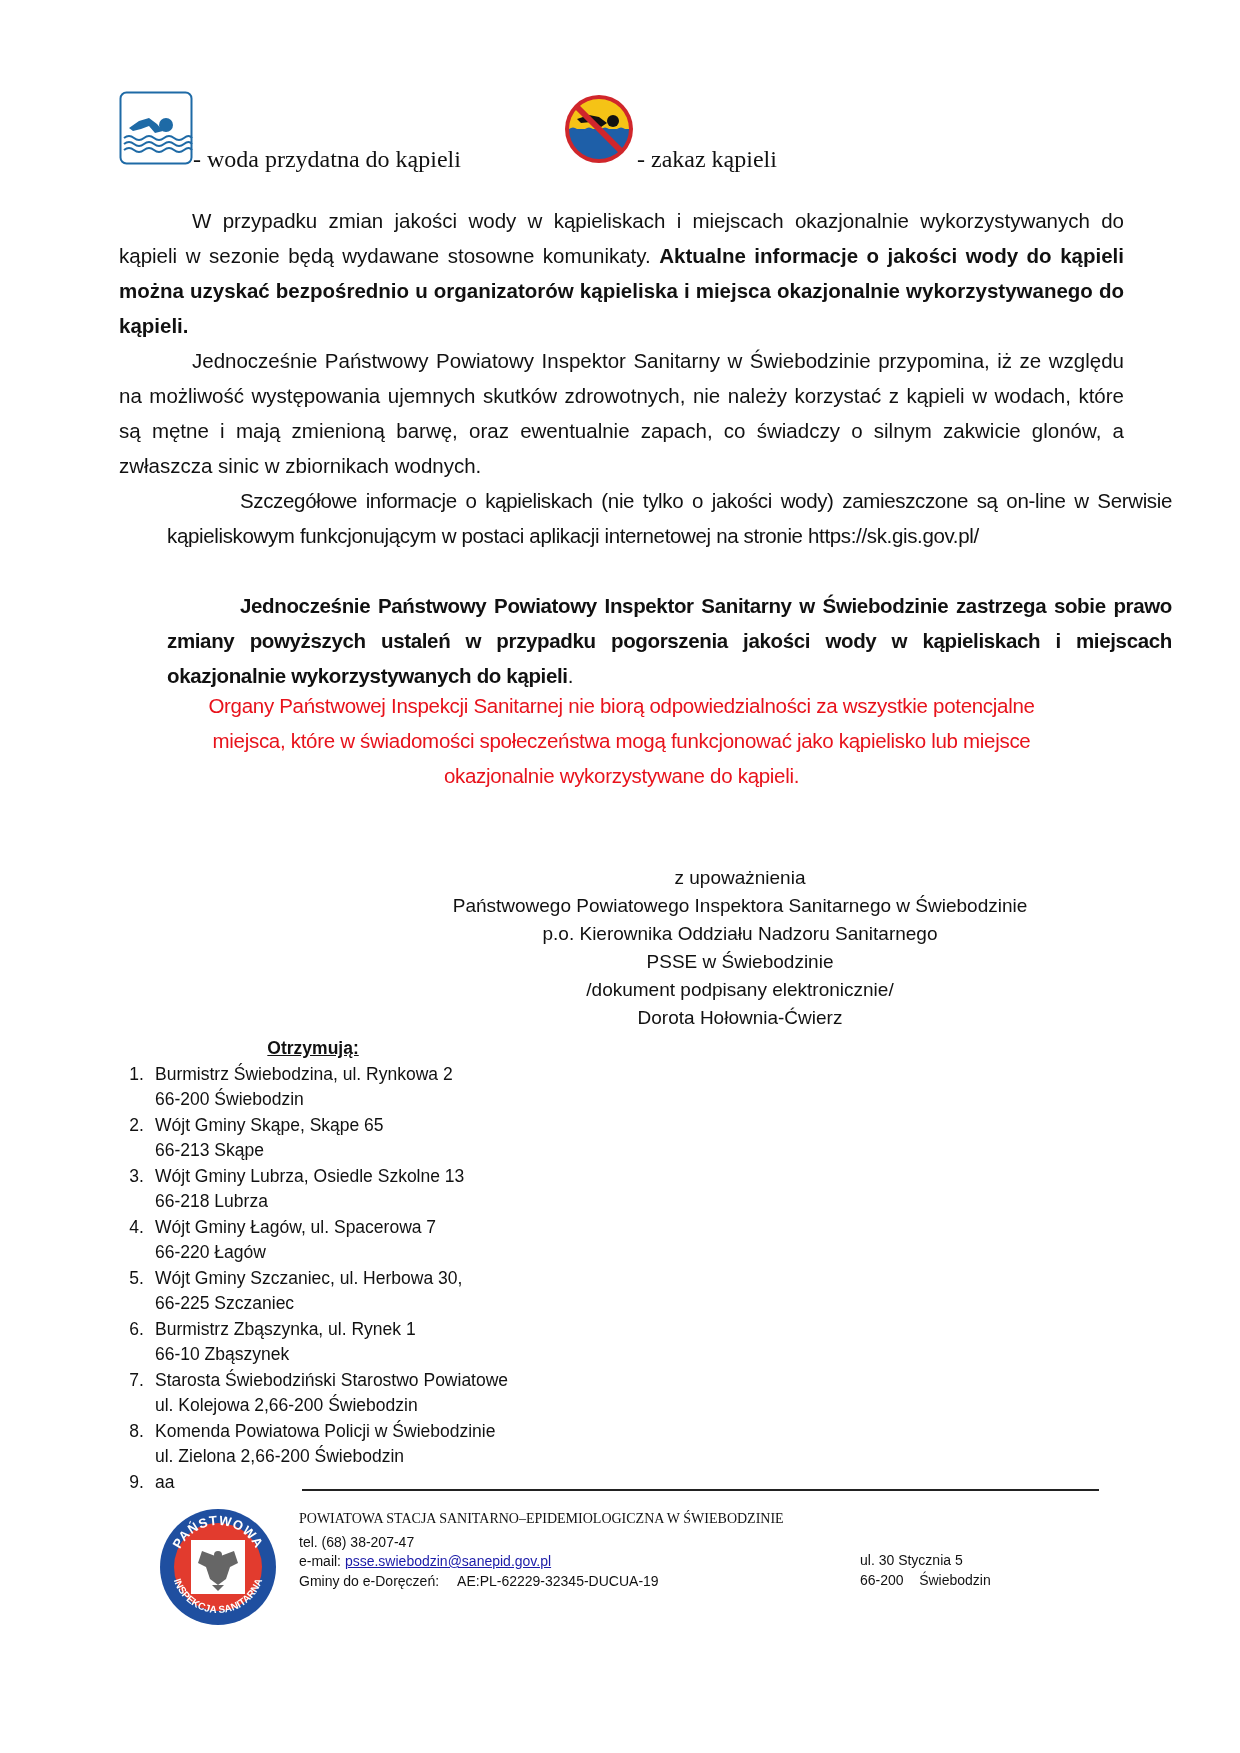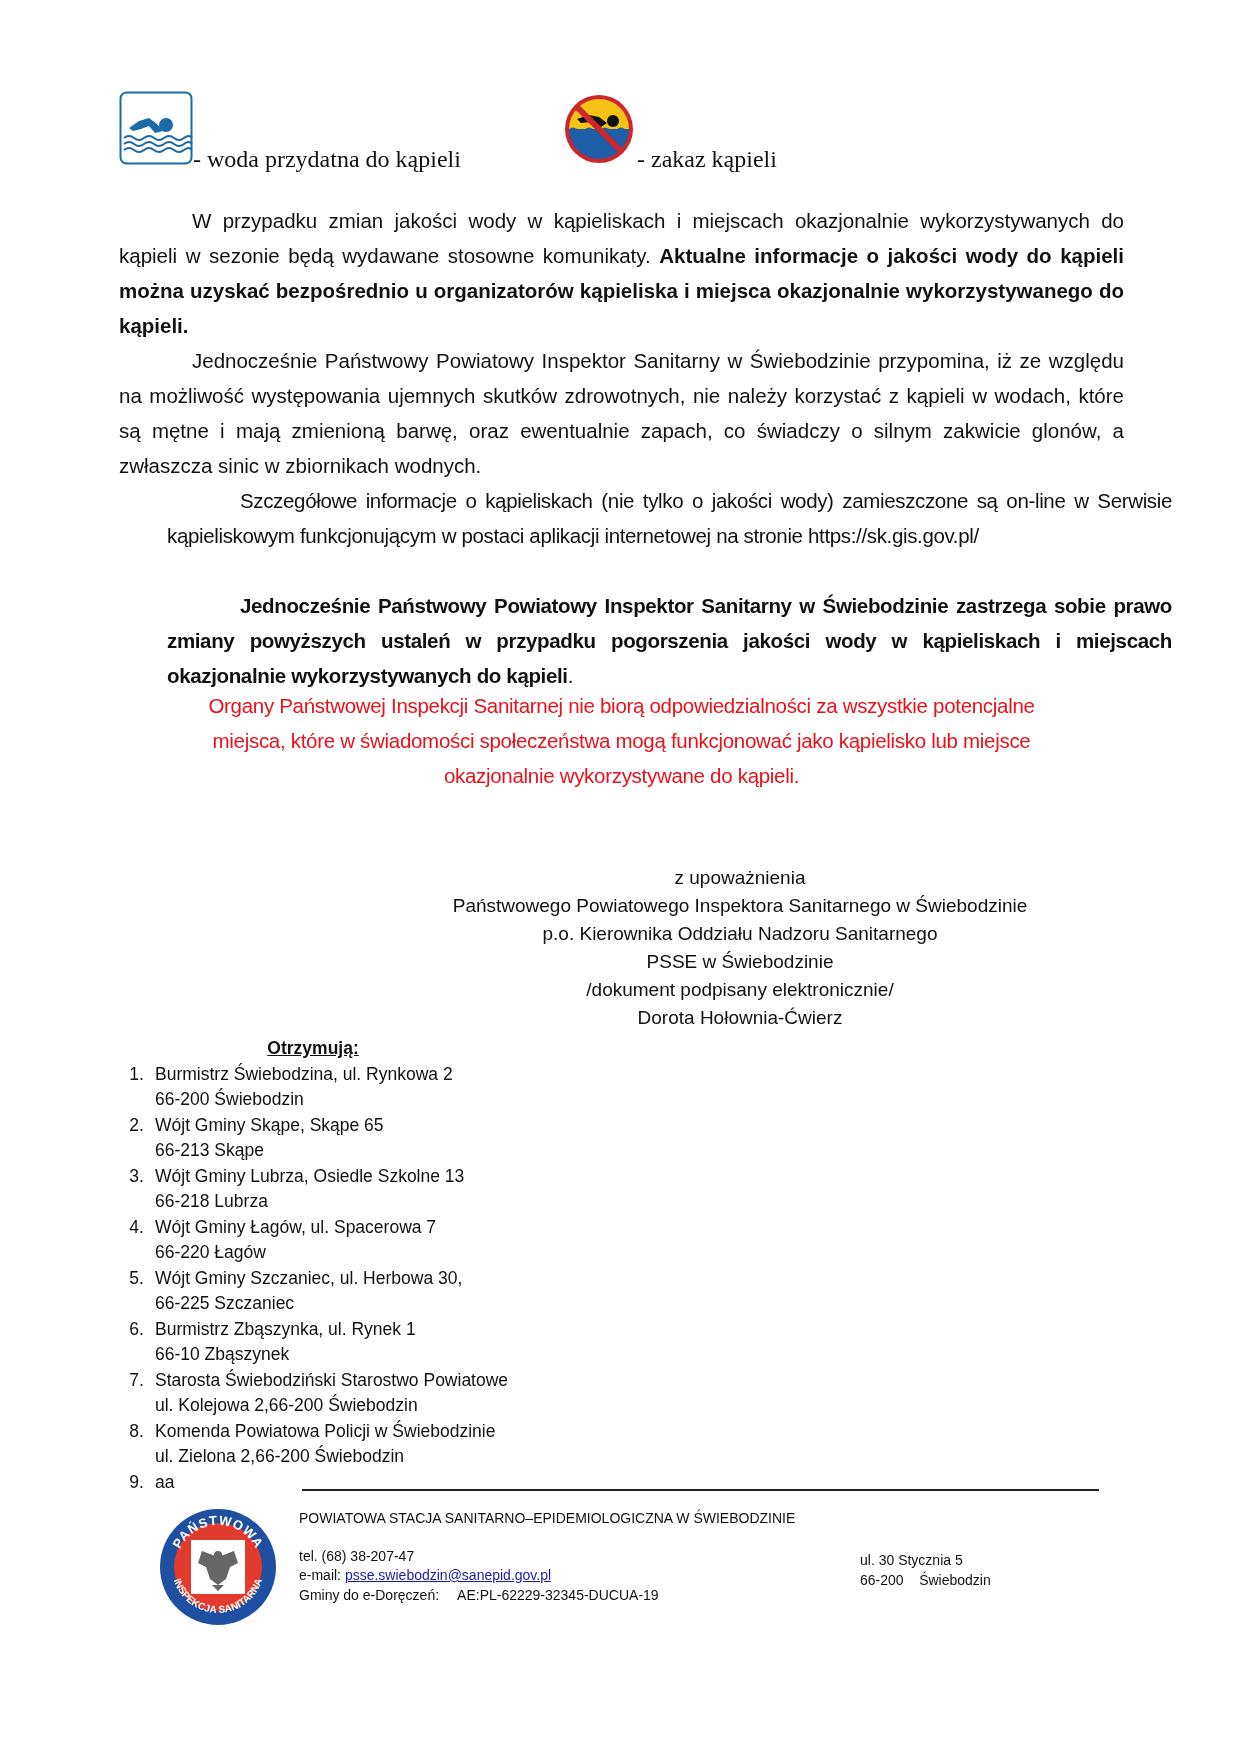--- a/index.html
+++ b/index.html
@@ -195,21 +195,21 @@
     </text>
     <g fill="#666">
       <circle cx="60" cy="48" r="4"></circle>
       <path d="M60 50 L44 44 L40 56 L48 60 L52 72 L60 78 L68 72 L72 60 L80 56 L76 44 Z"></path>
       <path d="M54 78 L60 84 L66 78 Z"></path>
     </g>
   </svg>
 </div>
 
 <div class="abs footer" style="left:299px; top:1509px;">
-  <div style="margin-bottom:18px;">POWIATOWA  STACJA SANITARNO–EPIDEMIOLOGICZNA W ŚWIEBODZINIE</div>
+  <div style="margin-bottom:4px;font-family:Liberation Serif, serif;">POWIATOWA  STACJA SANITARNO–EPIDEMIOLOGICZNA W ŚWIEBODZINIE</div>
   <div>tel. (68) 38-207-47</div>
   <div><span>e-mail: </span><a>psse.swiebodzin@sanepid.gov.pl</a></div>
   <div><span>Gminy do e-Doręczeń:</span><span class="lbl-gap"></span><span>AE:PL-62229-32345-DUCUA-19</span></div>
 </div>
 
 <div class="abs footer" style="left:860px; top:1551px;">
   <div>ul. 30 Stycznia 5</div>
   <div style="white-space:pre;">66-200    Świebodzin</div>
 </div>
 

